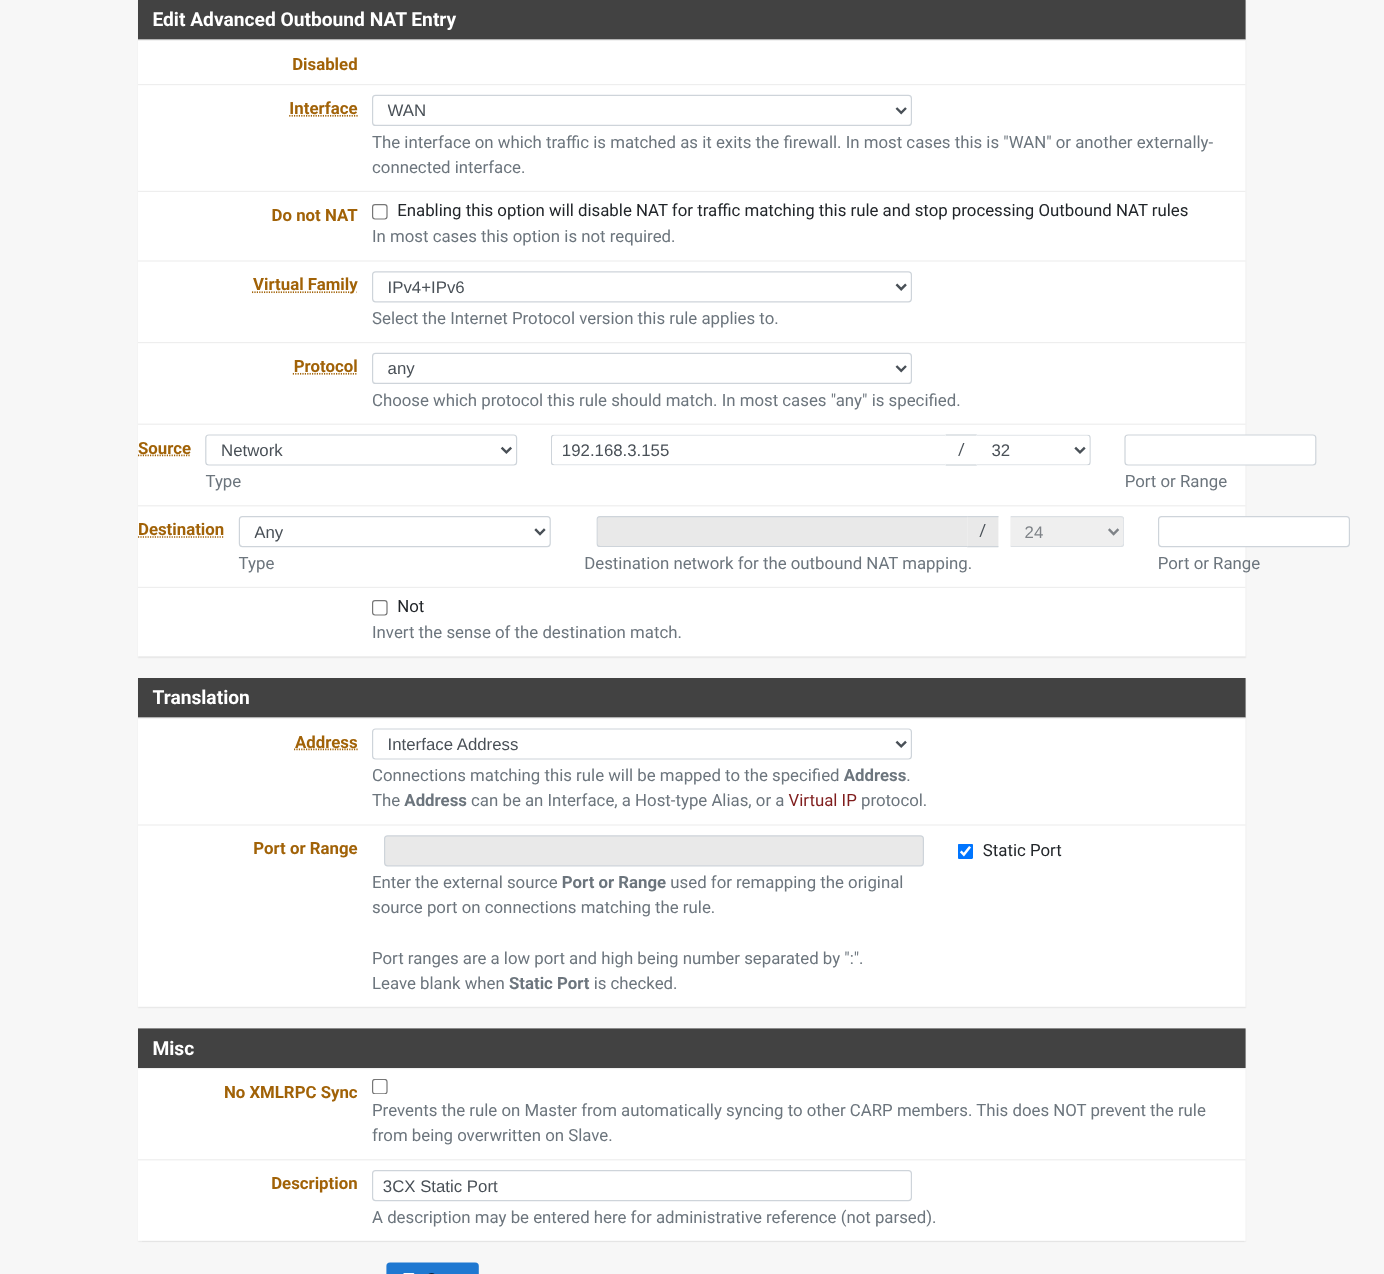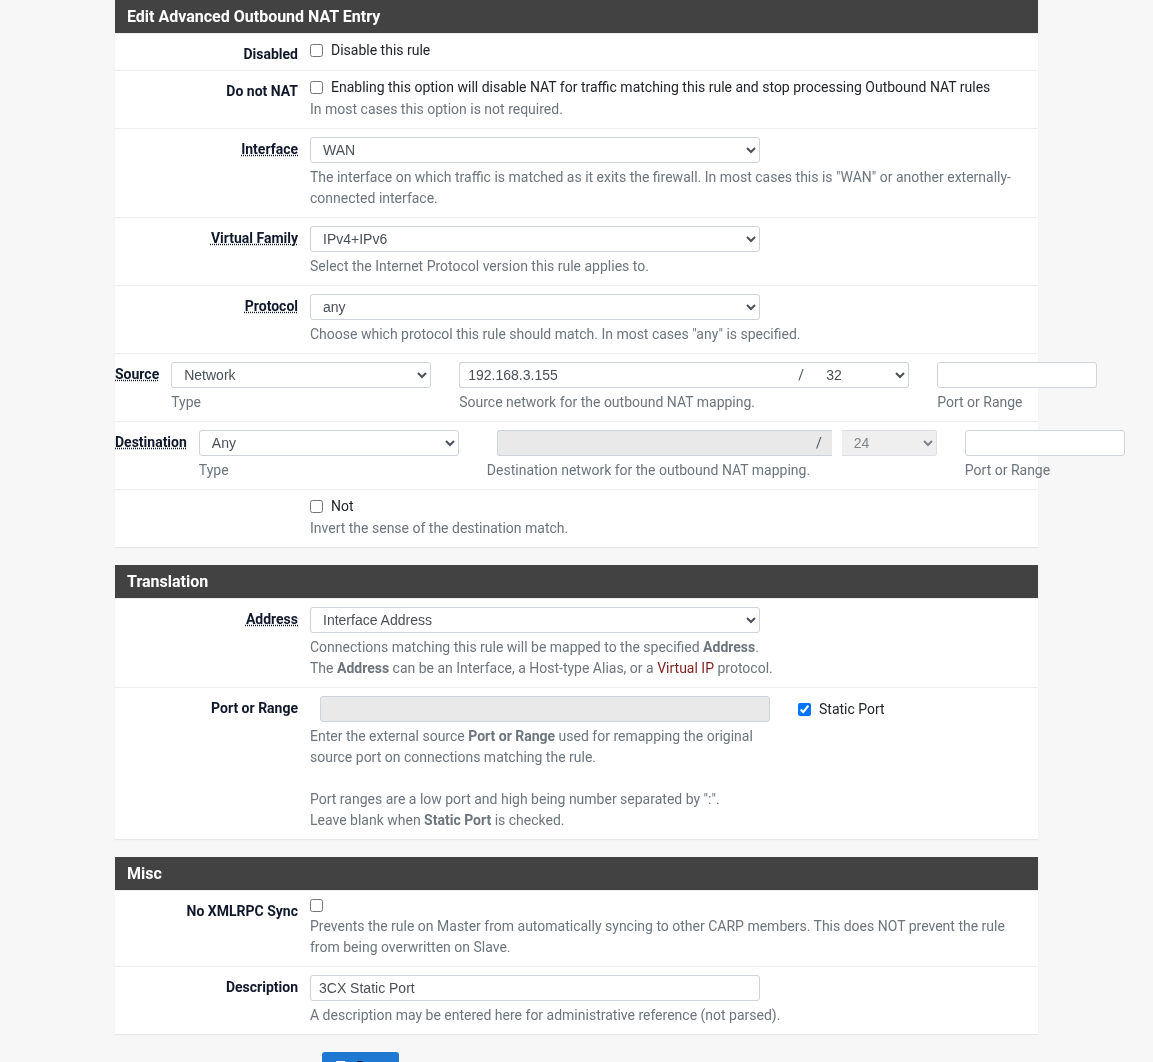--- a/index.html
+++ b/index.html
@@ -28,21 +28,21 @@
     display: flex;
     border-top: 1px solid #eee;
     padding: 8px 0;
   }
   .form-row:first-of-type { border-top: none; }
   .label-col {
     width: 195px;
     text-align: right;
     padding: 4px 12px 0 0;
     font-weight: 700;
-    color: #0f172a;
+    color: #a16207;
   }
   .label-col .underlined { text-decoration: underline dotted; border-bottom: none; }
   .control-col {
     flex: 1;
     padding-right: 12px;
   }
   .help {
     color: #6c757d;
     font-size: 14px;
     margin-top: 4px;
@@ -90,46 +90,40 @@
 </head>
 <body>
 
 <div class="page">
 
   <div class="panel">
     <div class="panel-header">Edit Advanced Outbound NAT Entry</div>
 
     <div class="form-row">
       <div class="label-col">Disabled</div>
-      <div class="control-col">
-        <label class="cb-line">
-          <input type="checkbox" style="">
-          <span>Disable this rule</span>
-        </label>
+    </div>
+
+    <div class="form-row">
+      <div class="label-col"><span class="underlined">Interface</span></div>
+      <div class="control-col">
+        <select class="w-450">
+          <option>WAN</option>
+        </select>
+        <div class="help">The interface on which traffic is matched as it exits the firewall. In most cases this is "WAN" or another externally-connected interface.</div>
       </div>
     </div>
 
     <div class="form-row">
       <div class="label-col">Do not NAT</div>
       <div class="control-col">
         <label class="cb-line">
           <input type="checkbox" style="">
           <span>Enabling this option will disable NAT for traffic matching this rule and stop processing Outbound NAT rules</span>
         </label>
         <div class="help">In most cases this option is not required.</div>
-      </div>
-    </div>
-
-    <div class="form-row">
-      <div class="label-col"><span class="underlined">Interface</span></div>
-      <div class="control-col">
-        <select class="w-450">
-          <option>WAN</option>
-        </select>
-        <div class="help">The interface on which traffic is matched as it exits the firewall. In most cases this is "WAN" or another externally-connected interface.</div>
       </div>
     </div>
 
     <div class="form-row">
       <div class="label-col"><span class="underlined">Virtual Family</span></div>
       <div class="control-col">
         <select class="w-450">
           <option>IPv4+IPv6</option>
         </select>
         <div class="help">Select the Internet Protocol version this rule applies to.</div>
@@ -157,21 +151,20 @@
             <div class="help">Type</div>
           </div>
           <div class="sd-col2">
             <div class="net-group">
               <input type="text" class="w-322" value="192.168.3.155" style="">
               <span class="slash">/</span>
               <select class="w-95">
                 <option>32</option>
               </select>
             </div>
-            <div class="help">Source network for the outbound NAT mapping.</div>
           </div>
           <div class="sd-col3">
             <input type="text" class="w-160" value="" style="">
             <div class="help">Port or Range</div>
           </div>
         </div>
       </div>
     </div>
 
     <div class="form-row">

